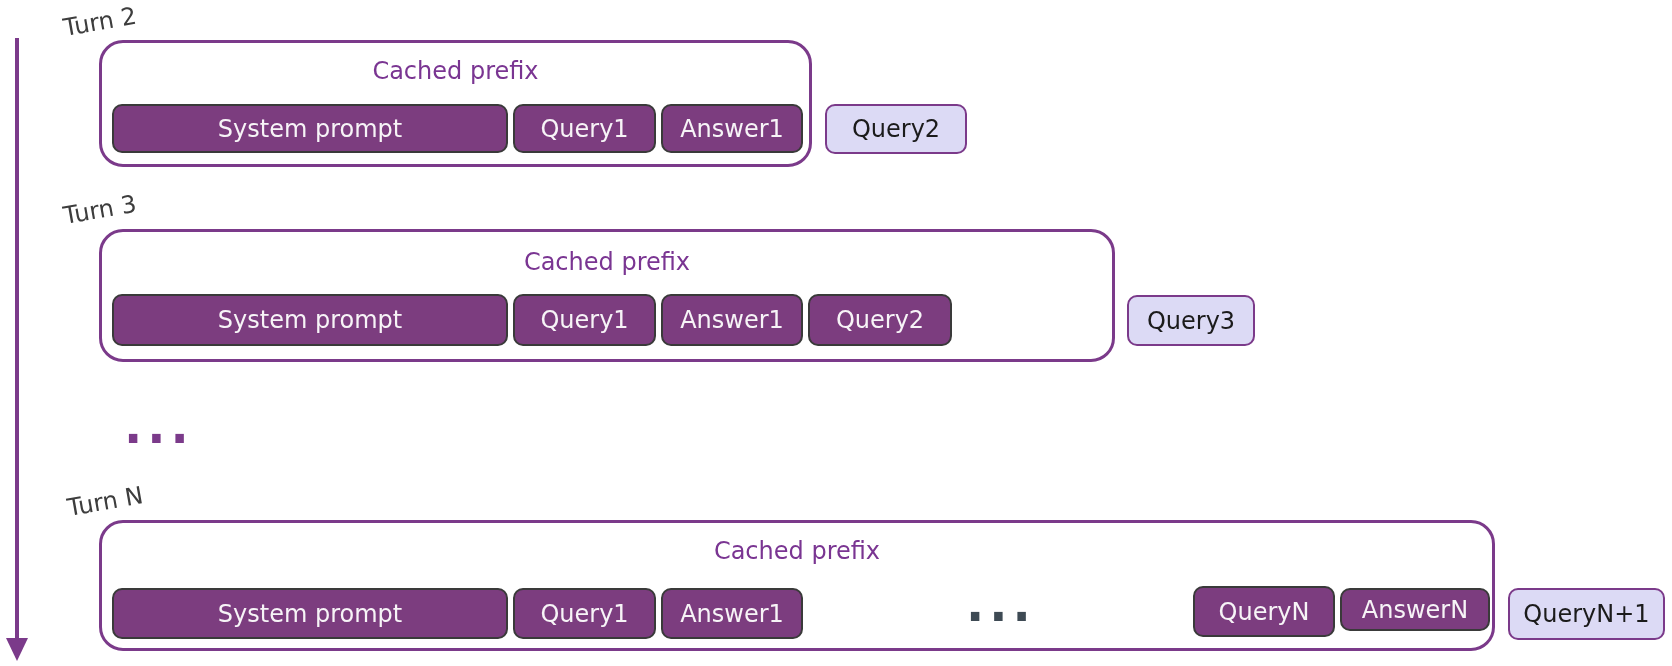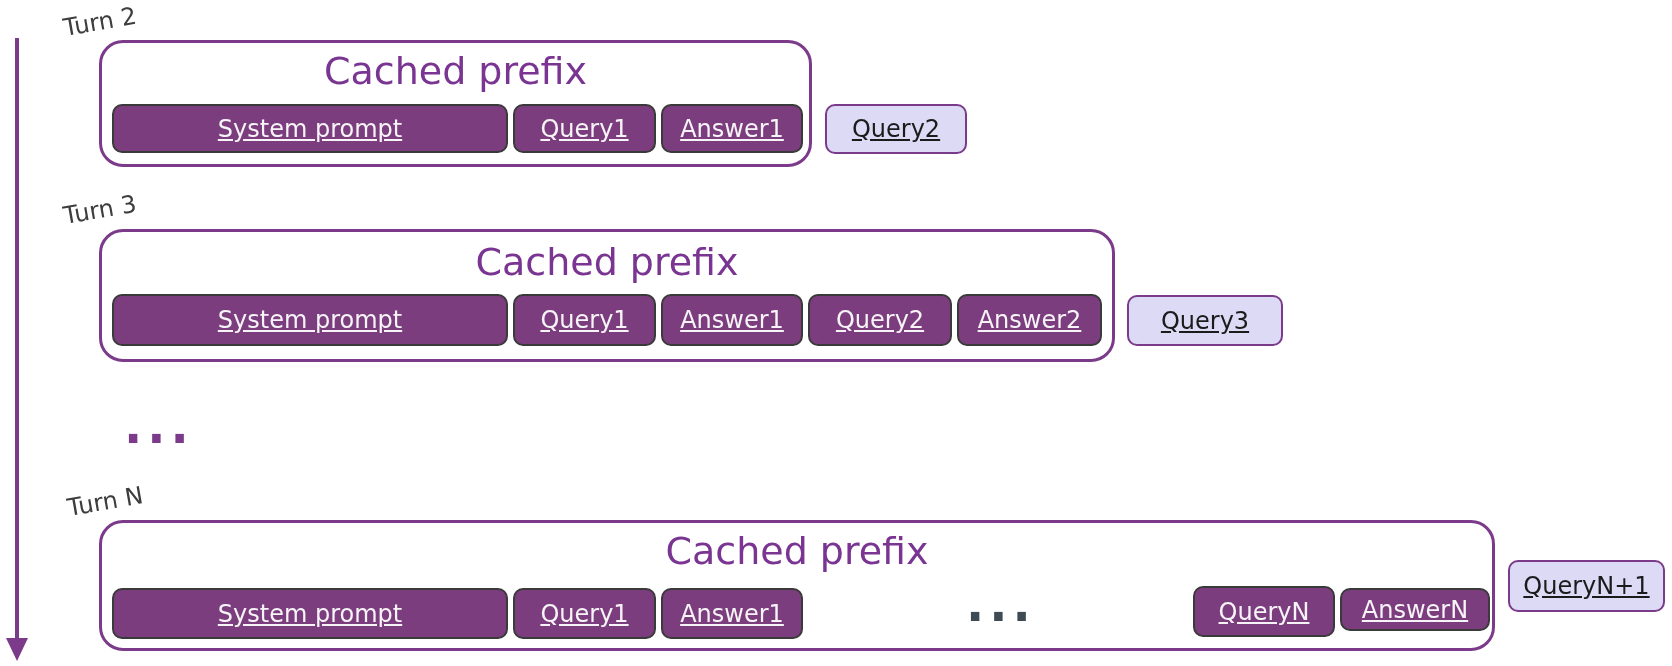--- a/index.html
+++ b/index.html
@@ -14,28 +14,28 @@
     border-left:11px solid transparent;border-right:11px solid transparent;
     border-top:23px solid var(--purple-accent,#7b3a8a);}
   
   .turn-label{position:absolute;font-size:24px;line-height:28px;
     color:var(--turn-label-color,#3d3d3d);transform:rotate(-10deg);
     transform-origin:0 100%;white-space:nowrap;}
   
   .prefix-box{position:absolute;border:3px solid var(--purple-accent,#7b3a8a);
     border-radius:24px;background:transparent;box-sizing:border-box;}
   .prefix-title{position:absolute;left:0;right:0;text-align:center;
-    font-size:38px;line-height:32px;color:var(--title-color,#7a3592);white-space:nowrap;}
+    font-size:24px;line-height:32px;color:var(--title-color,#7a3592);white-space:nowrap;}
   
   .blk{position:absolute;box-sizing:border-box;border-radius:10px;
     display:flex;align-items:center;justify-content:center;
     font-size:24px;white-space:nowrap;
     background:var(--cached-block-fill,#7c3d7f);
     border:2.5px solid var(--cached-block-border,#3a3a3a);
-    color:var(--cached-block-text,#f7f4f7);text-decoration:underline;}
+    color:var(--cached-block-text,#f7f4f7);}
   .blk.light{
     background:var(--new-query-fill,#dcdaf5);
     border:2.5px solid var(--new-query-border,#7b3a8a);
     color:var(--new-query-text,#1b1b1b);}
   
   .dots{position:absolute;font-weight:bold;line-height:1;letter-spacing:5px;white-space:nowrap;}
   .dots-purple{font-size:48px;color:var(--purple-accent,#7b3a8a);}
   .dots-gray{font-size:48px;color:var(--inner-ellipsis-color,#3e4a54);}
 </style>
 </head>
@@ -61,36 +61,35 @@
   <div class="turn-label" style="left:66px;top:202px">Turn 3</div>
 
   <div class="prefix-box" style="left:99px;top:229px;width:1016px;height:133px">
     <div class="prefix-title" style="top:14px">Cached prefix</div>
   </div>
 
   <div class="blk" style="left:112px;top:294px;width:396px;height:52px">System prompt</div>
   <div class="blk" style="left:513px;top:294px;width:143px;height:52px">Query1</div>
   <div class="blk" style="left:661px;top:294px;width:142px;height:52px">Answer1</div>
   <div class="blk" style="left:808px;top:294px;width:144px;height:52px">Query2</div>
-  <div class="blk" style="left:957px;top:294px;width:145px;height:52px">Answer2</div>
 
-  <div class="blk light" style="left:1127px;top:295px;width:156px;height:51px">Query3</div>
+  <div class="blk light" style="left:1127px;top:295px;width:128px;height:51px">Query3</div>
 
   <div class="dots dots-purple" style="left:124px;top:402px">...</div>
 
   <div class="turn-label" style="left:70px;top:494px">Turn N</div>
 
   <div class="prefix-box" style="left:99px;top:520px;width:1396px;height:131px">
     <div class="prefix-title" style="top:12px">Cached prefix</div>
   </div>
 
   <div class="blk" style="left:112px;top:588px;width:396px;height:51px">System prompt</div>
   <div class="blk" style="left:513px;top:588px;width:143px;height:51px">Query1</div>
   <div class="blk" style="left:661px;top:588px;width:142px;height:51px">Answer1</div>
 
   <div class="dots dots-gray" style="left:966px;top:580px">...</div>
 
   <div class="blk" style="left:1193px;top:586px;width:142px;height:51px">QueryN</div>
   <div class="blk" style="left:1340px;top:588px;width:150px;height:43px">AnswerN</div>
 
-  <div class="blk light" style="left:1508px;top:560px;width:157px;height:52px">QueryN+1</div>
+  <div class="blk light" style="left:1508px;top:588px;width:157px;height:52px">QueryN+1</div>
 
 </div>
 
 </body></html>

